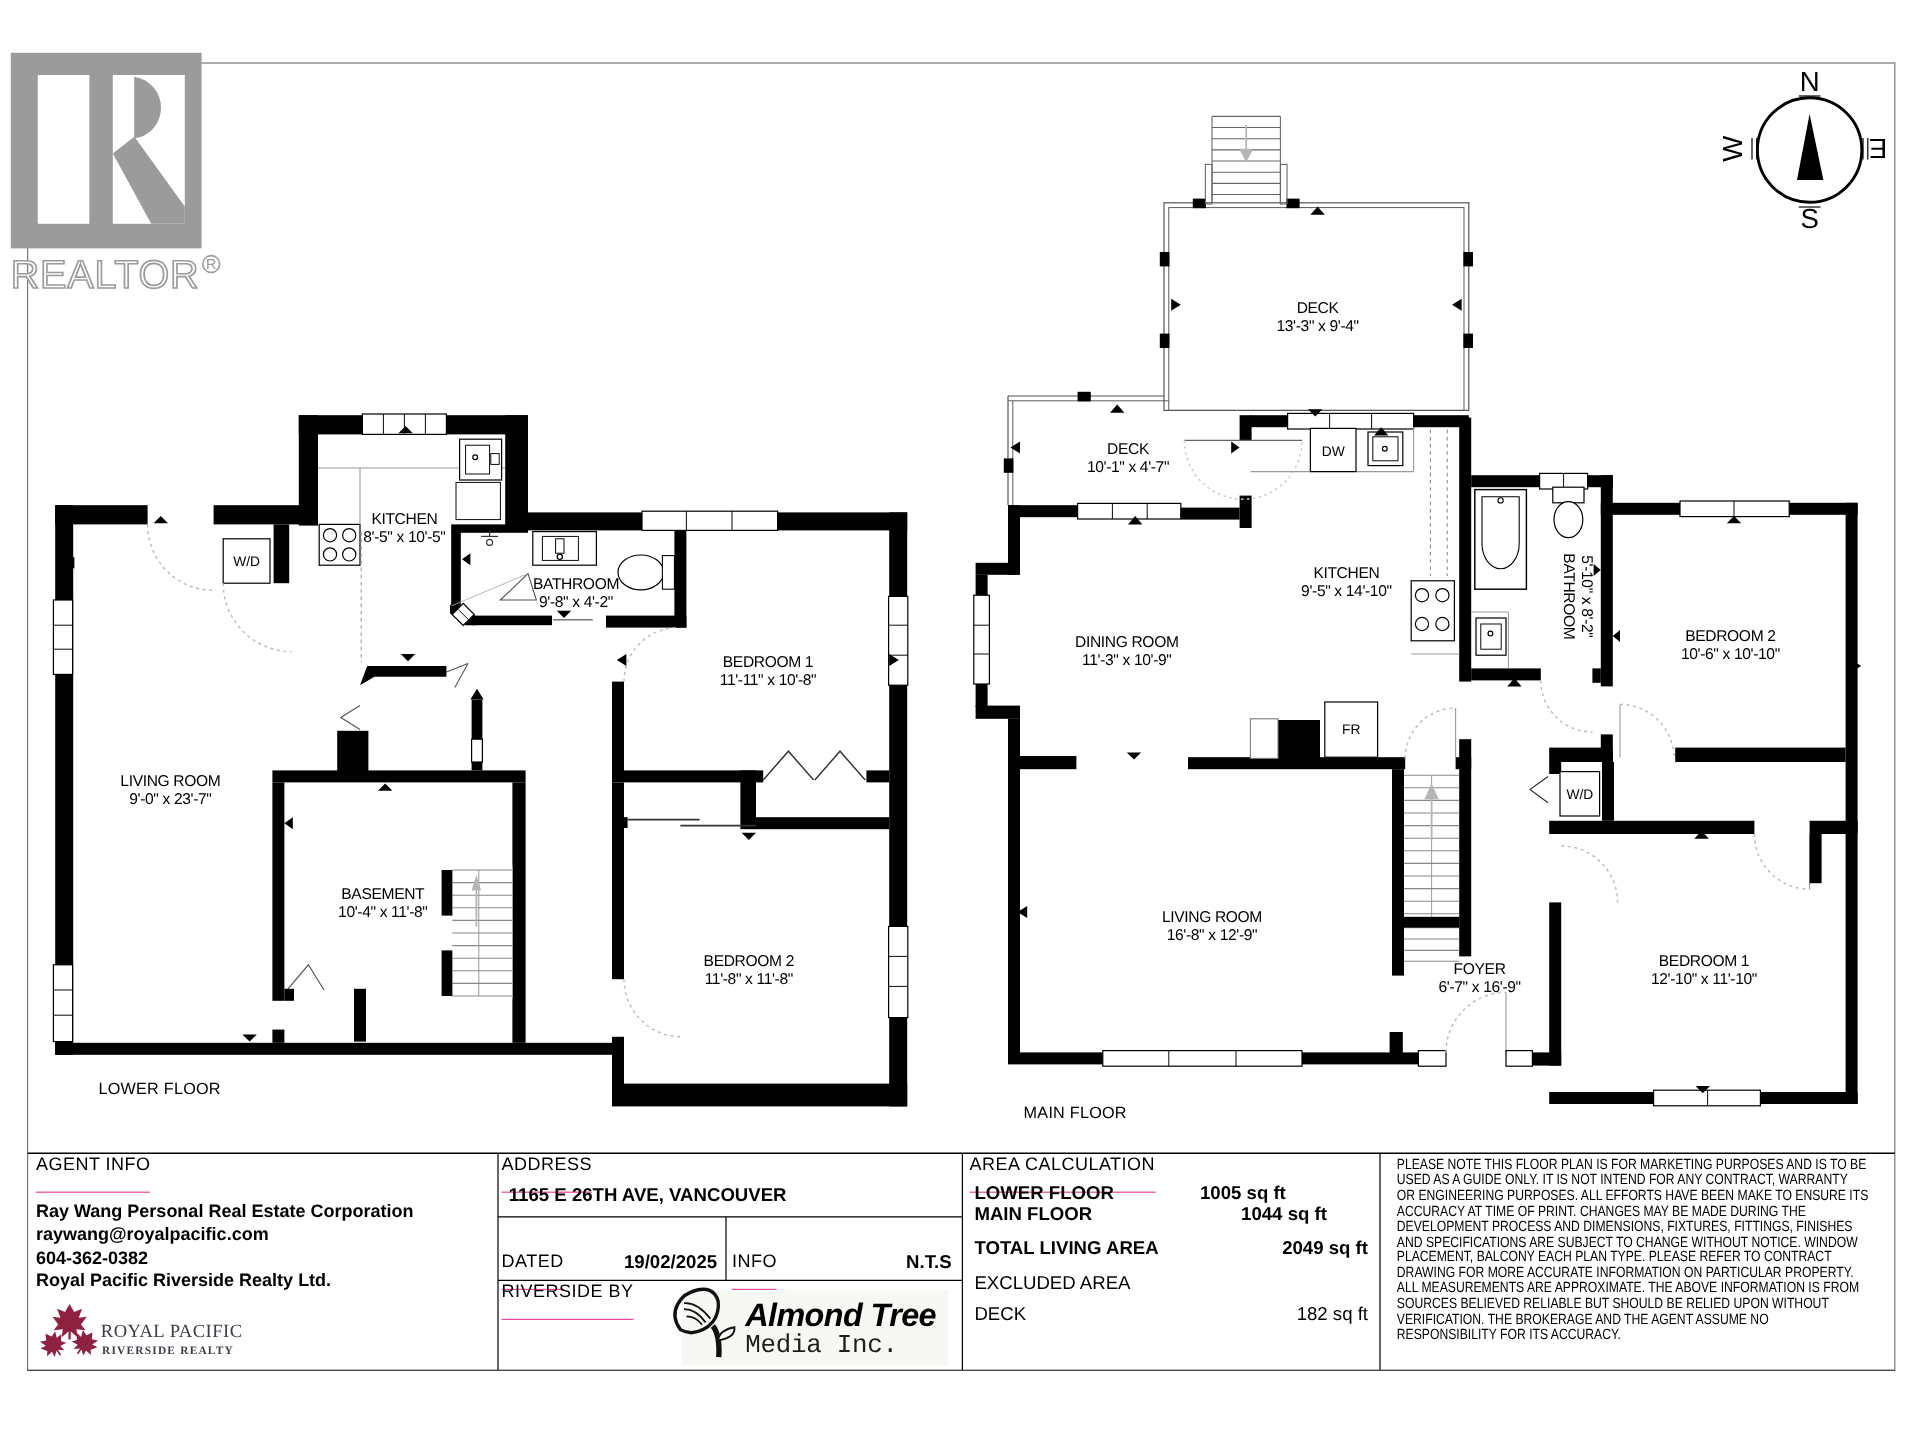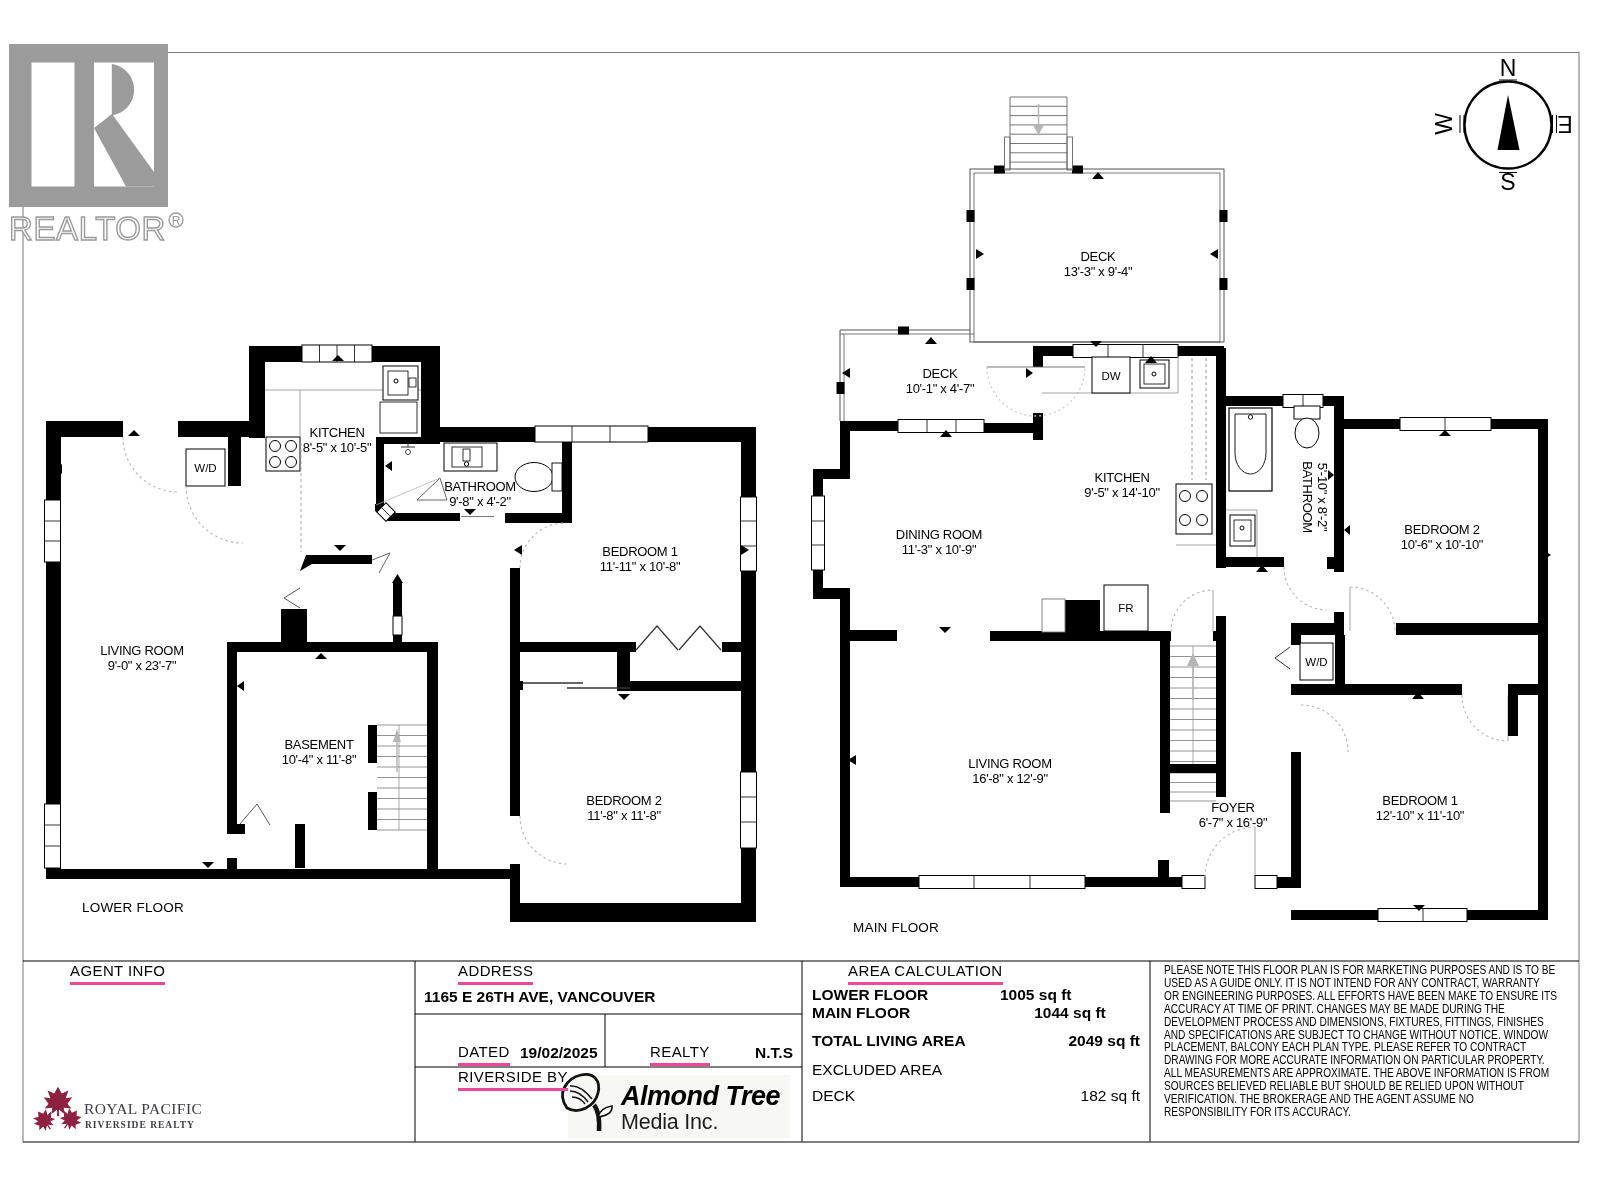--- a/index.html
+++ b/index.html
@@ -1,20 +1,20 @@
 <!DOCTYPE html>
 <html><head>
 <meta charset="utf-8">
 <style>
 html,body{margin:0;padding:0;background:#ffffff;width:1600px;height:1200px;overflow:hidden;}
 body{font-family:"Liberation Sans",sans-serif;}
 #page{position:relative;width:1600px;height:1200px;background:#fff;}
 svg{position:absolute;left:0;top:0;}
 .txt{position:absolute;color:#000;white-space:nowrap;}
-.hdr{font-size:15px;letter-spacing:.4px;border-bottom:3px solid #ec4899;padding-bottom:4px;display:inline-block;line-height:15px;margin-left:40px;}
+.hdr{font-size:15px;letter-spacing:.4px;border-bottom:1px solid #ec4899;padding-bottom:15px;display:inline-block;line-height:15px;}
 .b{font-weight:bold;}
 </style>
 </head>
 <body>
 <div id="page">
 <svg width="1600" height="1200" viewBox="0 0 1600 1200">
 
 <rect x="23" y="52.5" width="1556" height="1089.5" fill="none" stroke="#777" stroke-width="1"></rect>
 
 <g>
@@ -632,37 +632,38 @@
 <path d="M567,1108 C556,1093 567,1078 581,1075 C594,1072 601,1081 598,1093 C595,1106 579,1115 567,1108 Z" stroke-width="2.8"></path>
 <path d="M570 1086 q11 -1 22 13 M570 1091 q10 0 18 11 M572 1097 q8 0 13 7" stroke-width="1.5"></path>
 <path d="M594 1105 q6 7 5 26" stroke-width="4.5"></path>
 <path d="M598 1117 q2 -9 14 -11 q1 9 -14 11 Z" stroke-width="1.6" fill="#fff"></path>
 </g>
 </g>
 </svg>
 
 <div class="txt hdr" style="left:30px;top:963px;">AGENT INFO</div>
 
+<div class="txt b" style="left:30px;top:1000px;font-size:15px;line-height:19.3px;">Ray Wang Personal Real Estate Corporation<br>raywang@royalpacific.com<br>604-362-0382<br>Royal Pacific Riverside Realty Ltd.</div>
 
 <div class="txt hdr" style="left:418px;top:963px;">ADDRESS</div>
 
 <div class="txt b" style="left:424px;top:988px;font-size:15.5px;">1165 E 26TH AVE, VANCOUVER</div>
 
 <div class="txt hdr" style="left:418px;top:1044px;">DATED</div>
 
 <div class="txt b" style="left:520px;top:1044px;font-size:15.5px;">19/02/2025</div>
 
-<div class="txt hdr" style="left:610px;top:1044px;">REALTY</div>
+<div class="txt hdr" style="left:610px;top:1044px;">INFO</div>
 
 <div class="txt b" style="left:740px;top:1044px;font-size:15.5px;width:53px;text-align:right;">N.T.S</div>
 
 <div class="txt hdr" style="left:418px;top:1069px;">RIVERSIDE BY</div>
 
 <div class="txt b" style="left:621px;top:1081px;font-size:27px;letter-spacing:-0.5px;font-style:italic;">Almond Tree</div>
-<div class="txt" style="left:621px;top:1110px;font-size:21.5px;color:#1d1d1d;letter-spacing:-0.2px;">Media Inc.</div>
+<div class="txt" style="left:621px;top:1110px;font-size:21.5px;color:#1d1d1d;letter-spacing:-0.2px;font-family:Liberation Mono, monospace;">Media Inc.</div>
 
 <div class="txt hdr" style="left:808px;top:963px;">AREA CALCULATION</div>
 
 <div class="txt b" style="left:812px;top:986px;font-size:15.5px;">LOWER FLOOR</div>
 <div class="txt b" style="left:1000px;top:986px;font-size:15.5px;width:140px;">1005 sq ft</div>
 
 <div class="txt b" style="left:812px;top:1004px;font-size:15.5px;">MAIN FLOOR</div>
 <div class="txt b" style="left:1000px;top:1004px;font-size:15.5px;width:140px;text-align:center;">1044 sq ft</div>
 
 <div class="txt b" style="left:812px;top:1032px;font-size:15.5px;">TOTAL LIVING AREA</div>

